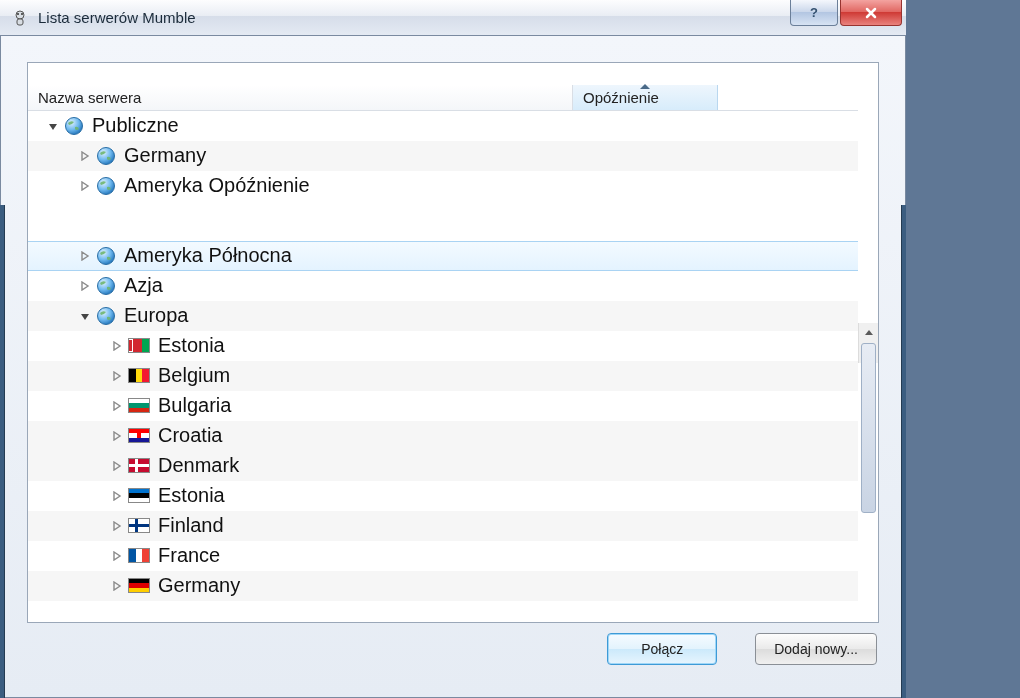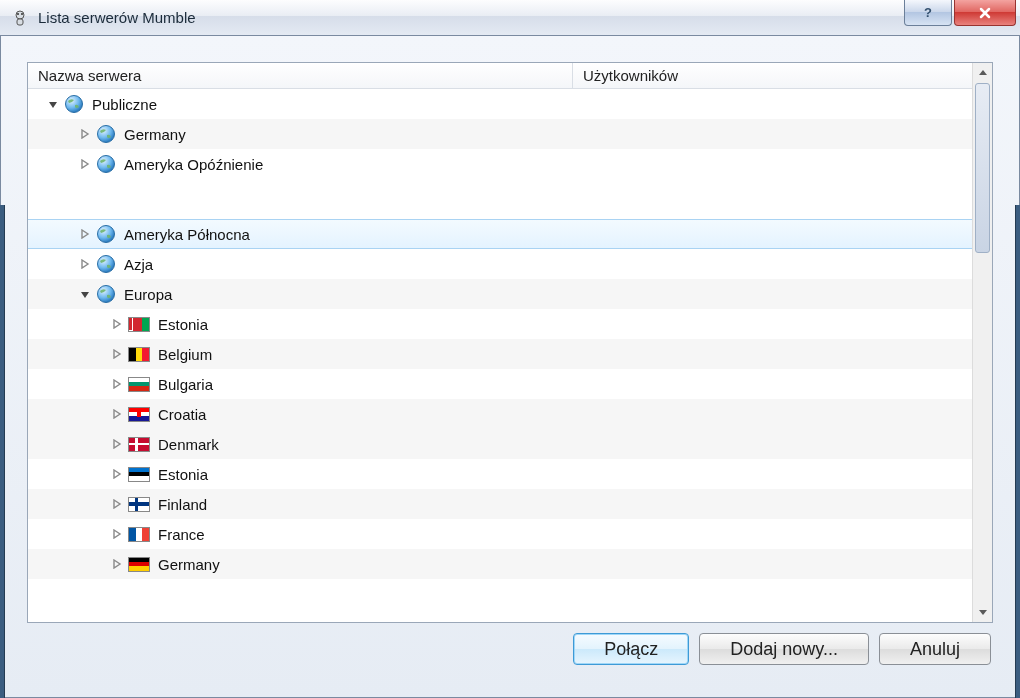--- a/index.html
+++ b/index.html
@@ -4,21 +4,21 @@
 <style>
   * { box-sizing: border-box; }
   html, body { margin:0; padding:0; height:100%; }
   body {
     font-family: "Segoe UI", Tahoma, sans-serif;
     font-size:15px;
     background:#5f7795;
     overflow:hidden;
   }
   .window {
-    width:1020px;
+    width:906px;
     height:698px;
     position:relative;
     background:#fff;
   }
   
   .titlebar {
     height:36px;
     background:linear-gradient(to bottom,#fdfdfe 0%,#e9edf4 45%,#d6dde9 46%,#e4eaf3 100%);
     border-bottom:1px solid #7a8aa0;
     display:flex;
@@ -69,20 +69,21 @@
     top:26px; left:26px; right:26px; bottom:22px;
     display:flex;
     flex-direction:column;
   }
   .tree-box {
     flex:1;
     background:#fff;
     border:1px solid #9aa7b8;
     display:flex;
     min-height:0;
+    align-items:center;
   }
   .tree-area { flex:1; display:flex; flex-direction:column; min-width:0;}
   
   .col-headers {
     height:26px;
     display:flex;
     border-bottom:1px solid #d9dee5;
   }
   .col {
     display:flex; align-items:center;
@@ -112,21 +113,21 @@
   
   .tree-body {
     flex:1;
     overflow:hidden;
     position:relative;
   }
   .row {
     height:30px;
     display:flex;
     align-items:center;
-    font-size:15px;
+    font-size:20px;
     color:#111;
     white-space:nowrap;
   }
   .row.stripe { background:#f6f6f6; }
   .row.selected {
     background:linear-gradient(to bottom,#f3faff,#e4f3ff);
     border:1px solid #a9d3f3;
     border-left:none;border-right:none;margin-top:40px;
   }
   .indent { display:inline-block; }
@@ -178,28 +179,29 @@
     height:52px;
     display:flex;
     justify-content:flex-end;
     align-items:center;
     gap:10px;
     padding-right:2px;
   }
   .btn {
     min-width:110px;
     height:32px;
-    padding:0 30px;
+    padding:0 18px;
     border:1px solid #8a8f96;
     border-radius:4px;
     background:linear-gradient(to bottom,#fdfdfd,#eaeaea 49%,#dcdcdc 50%,#f0f0f0);
     display:flex;align-items:center;justify-content:center;
-    font-size:18px;
+    font-size:14px;
     color:#222;
     cursor:default;
+    margin-left:28px;
   }
   .btn.primary {
     border:1px solid #3e9ad6;
     box-shadow:inset 0 0 0 1px #9fd7f8;
     background:linear-gradient(to bottom,#f6fbff,#e3f3fd 49%,#cbe9fb 50%,#e7f5fe);
   }
   
   .desk-left,.desk-right{position:absolute;top:205px;bottom:0;width:5px;background:#3b5d80;}
   .desk-left{left:0;border-right:1px solid #243b52;}
   .desk-right{right:0;border-left:1px solid #243b52;}
@@ -232,21 +234,24 @@
       </div>
     </div>
   </div>
 
   <div class="client">
     <div class="inner">
       <div class="tree-box">
         <div class="tree-area">
           <div class="col-headers">
             <div class="col col-name">Nazwa serwera</div>
-            <div class="col col-users">Użytkowników</div>
+            <div class="col col-delay sorted">
+              <span class="sort-ind"></span>
+              <span>Opóźnienie</span>
+            </div>
           </div>
           <div class="tree-body" id="tree-body">
               <div class="row">
                 <span class="indent" style="width:16px"></span>
                 <span class="expander">
                   <svg width="10" height="10">
                     <path d="M1 3 L9 3 L5 9 Z" fill="#454545"></path>
                   </svg>
                 </span>
                 <span class="node-icon">
@@ -516,20 +521,19 @@
           <div class="sbtn">
             <svg width="10" height="10">
                 <path d="M1 3 L5 8 L9 3 Z" fill="#5a5a5a"></path>
               </svg>
           </div>
         </div>
       </div>
       <div class="button-row">
         <div class="btn primary">Połącz</div>
         <div class="btn">Dodaj nowy...</div>
-        <div class="btn">Anuluj</div>
       </div>
     </div>
   </div>
 
   <div class="desk-left"></div>
     <div class="desk-right"></div>
 </div>
 
 </body></html>

